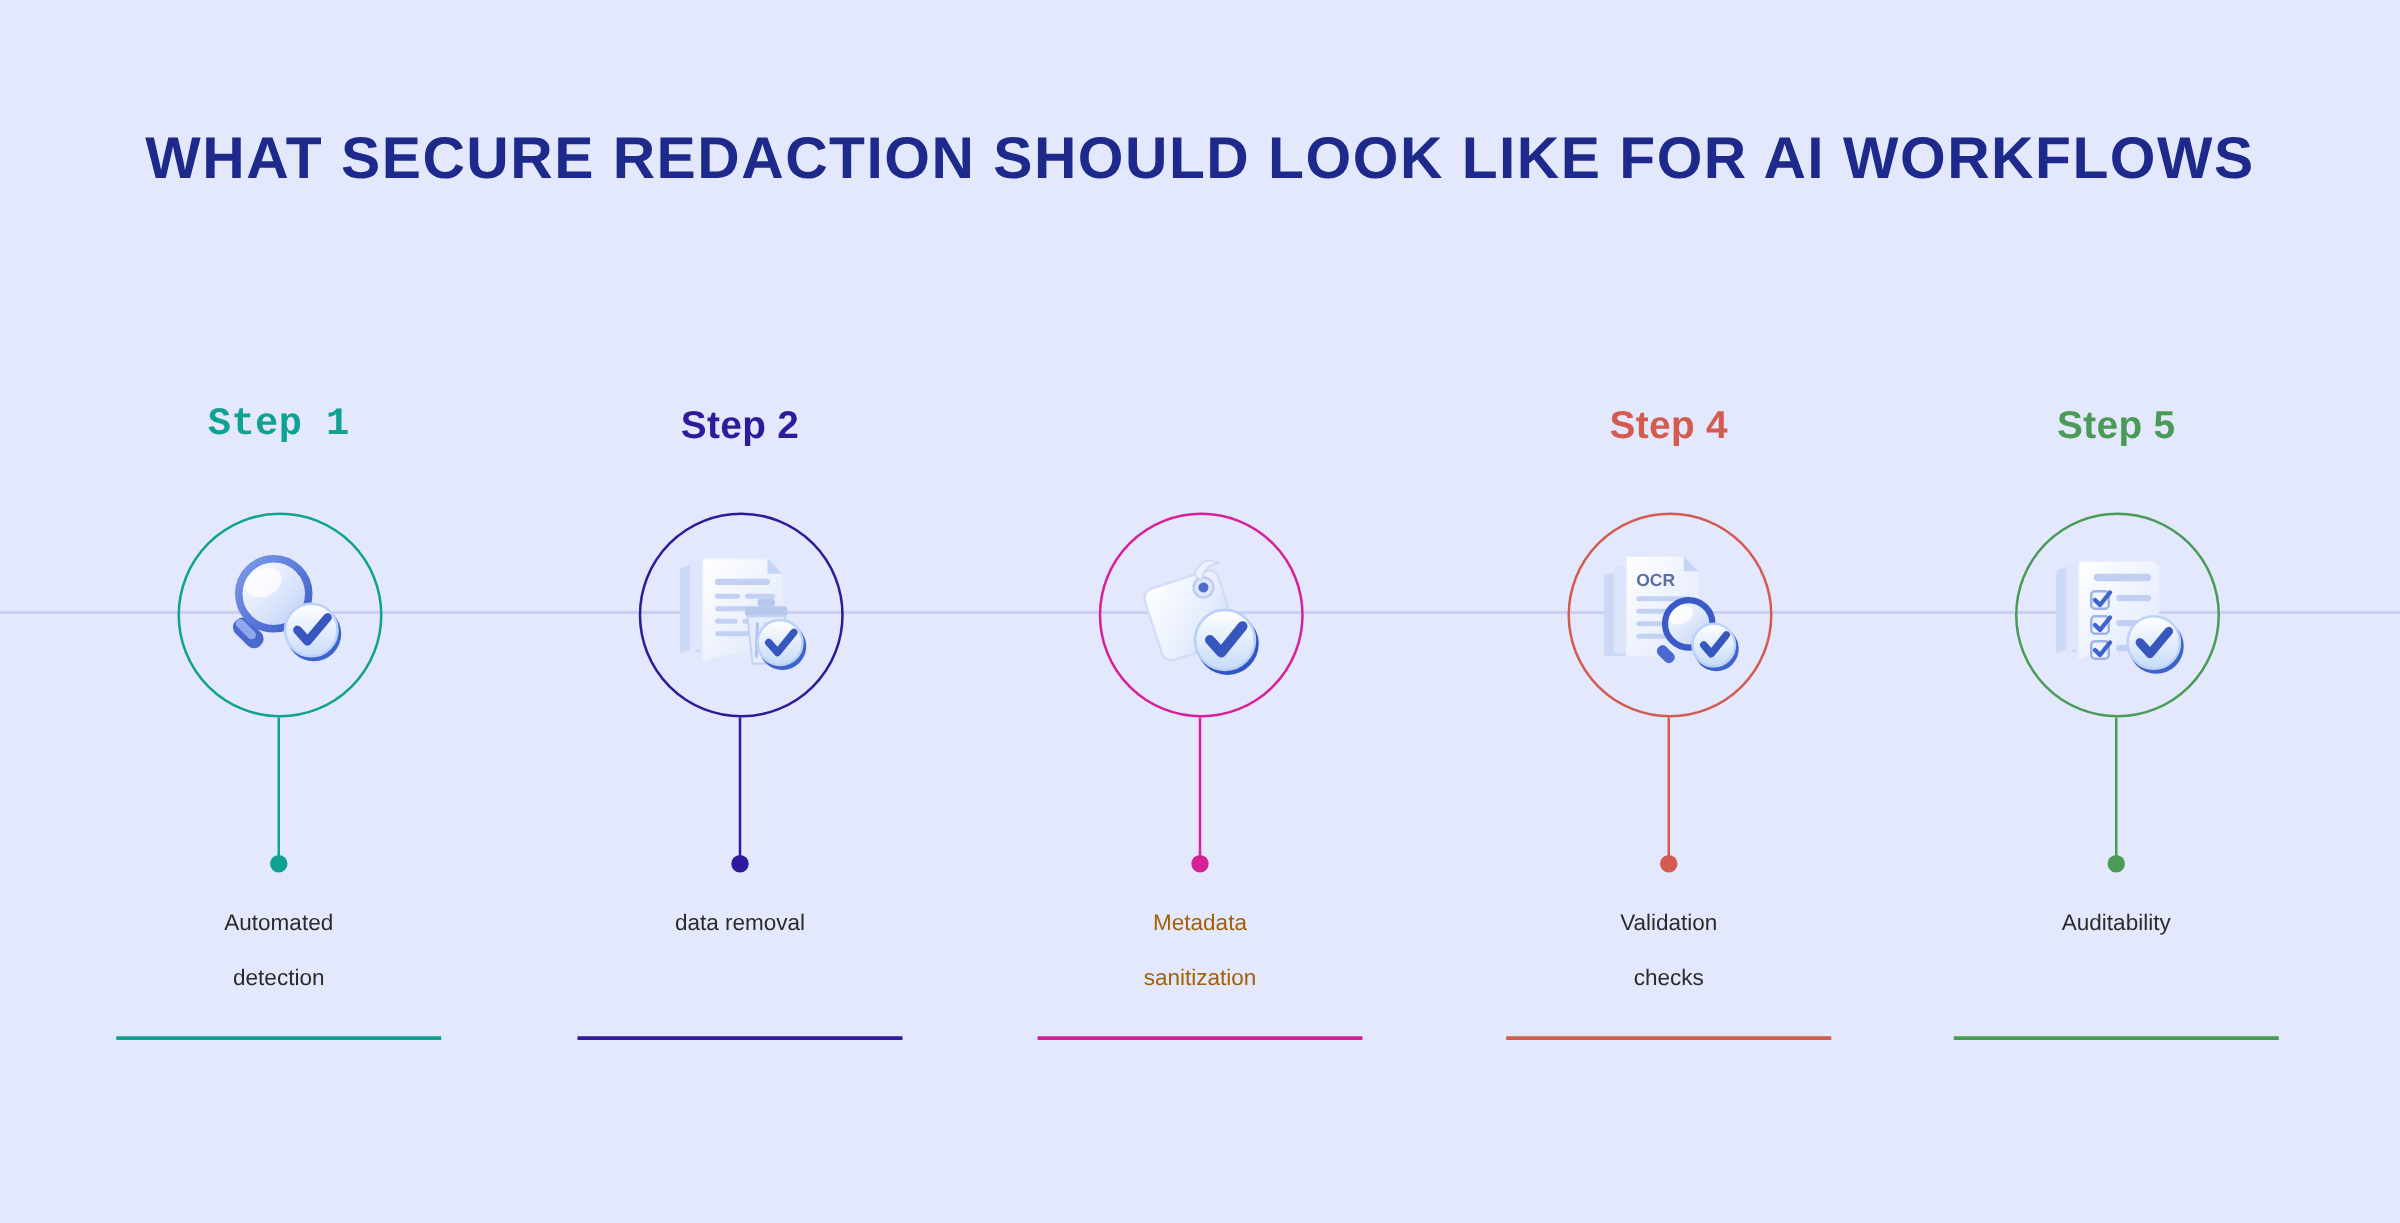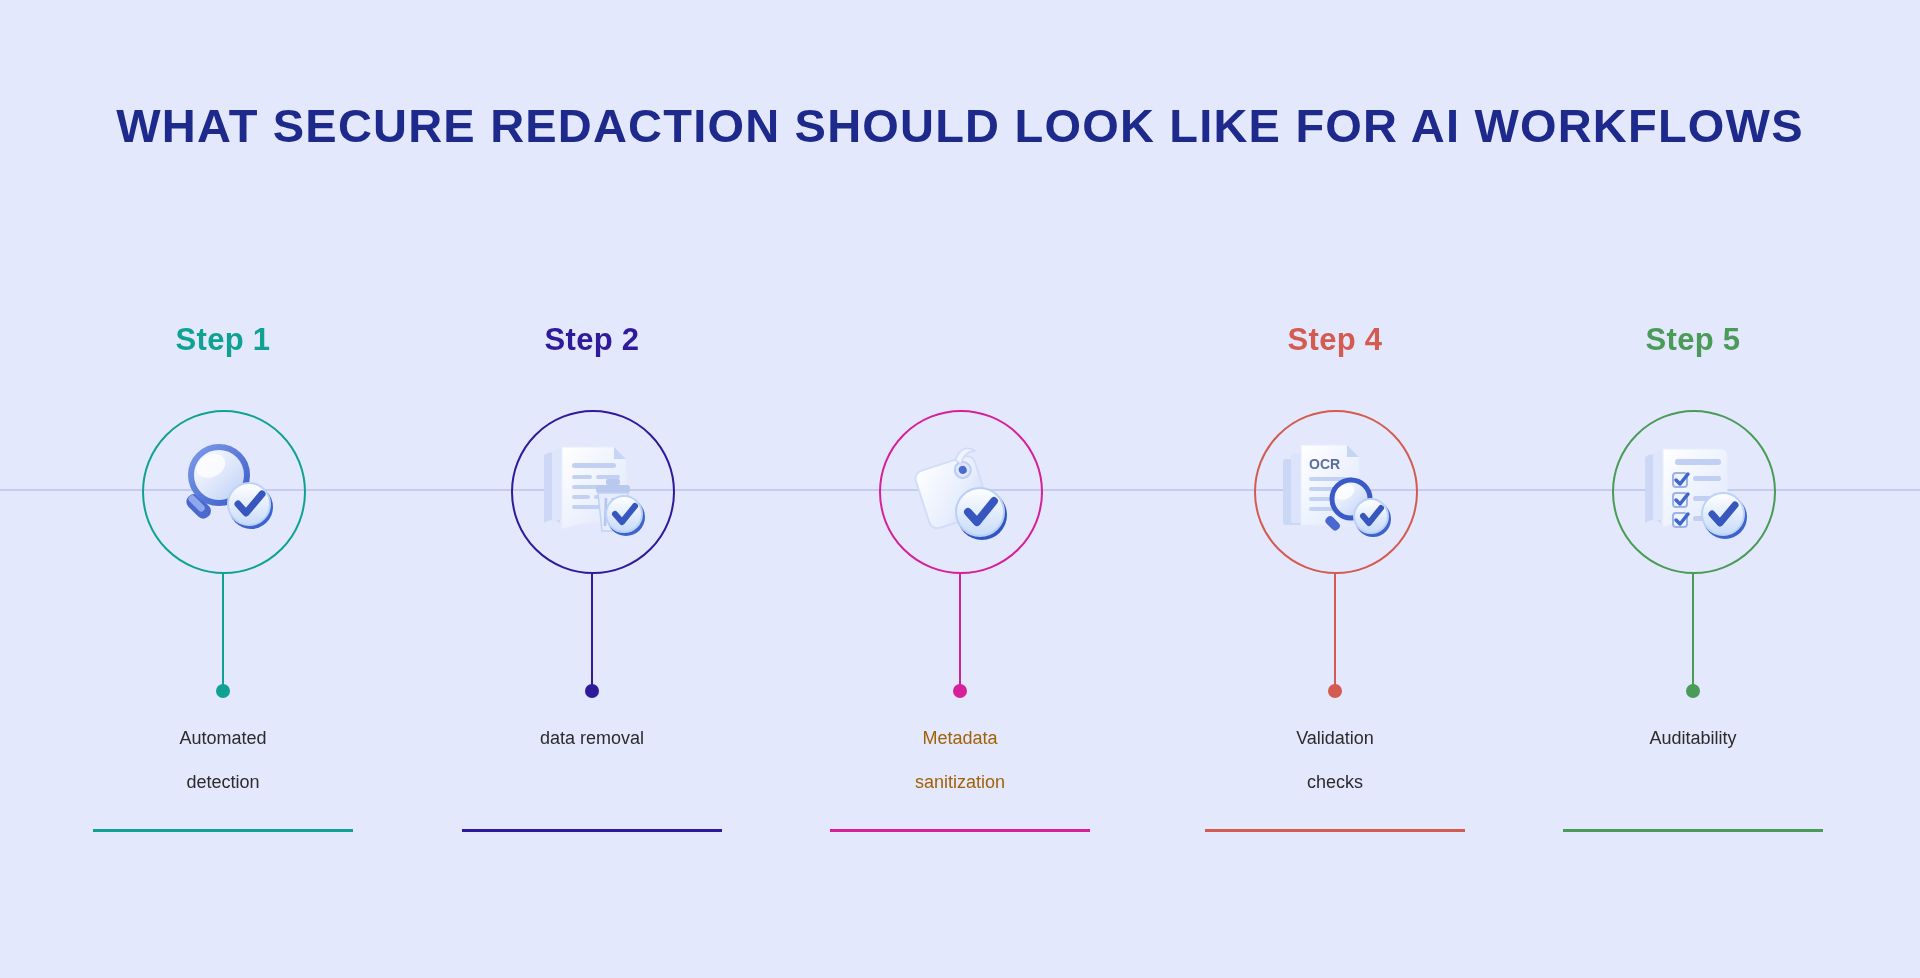--- a/index.html
+++ b/index.html
@@ -147,21 +147,21 @@
 
 <div id="infographic" style="background: rgb(228, 232, 252);">
 
   <div class="title" style="color: rgb(29, 42, 140);">WHAT SECURE REDACTION SHOULD LOOK LIKE FOR AI WORKFLOWS</div>
 
   <div class="axis-line" style="background: rgb(199, 203, 239);"></div>
 
   <div class="steps">
 
     <div class="step step-1">
-      <div class="step-label" style="color: rgb(15, 162, 147);">Step 1</div>
+      <div class="step-label" style="color: rgb(15, 162, 147); font-family: Liberation Mono, monospace;">Step 1</div>
       <div class="circle" style="border-color: rgb(15, 162, 147);"></div>
       <div class="icon-wrap">
         <svg width="120" height="120" viewBox="0 0 120 120">
           <defs>
             <linearGradient id="glassG1" x1="0" y1="0" x2="1" y2="1">
               <stop offset="0%" stop-color="#ffffff"></stop>
               <stop offset="55%" stop-color="#dce6fb"></stop>
               <stop offset="100%" stop-color="#b9cbf5"></stop>
             </linearGradient>
             <linearGradient id="ringG1" x1="0" y1="0" x2="1" y2="1">

